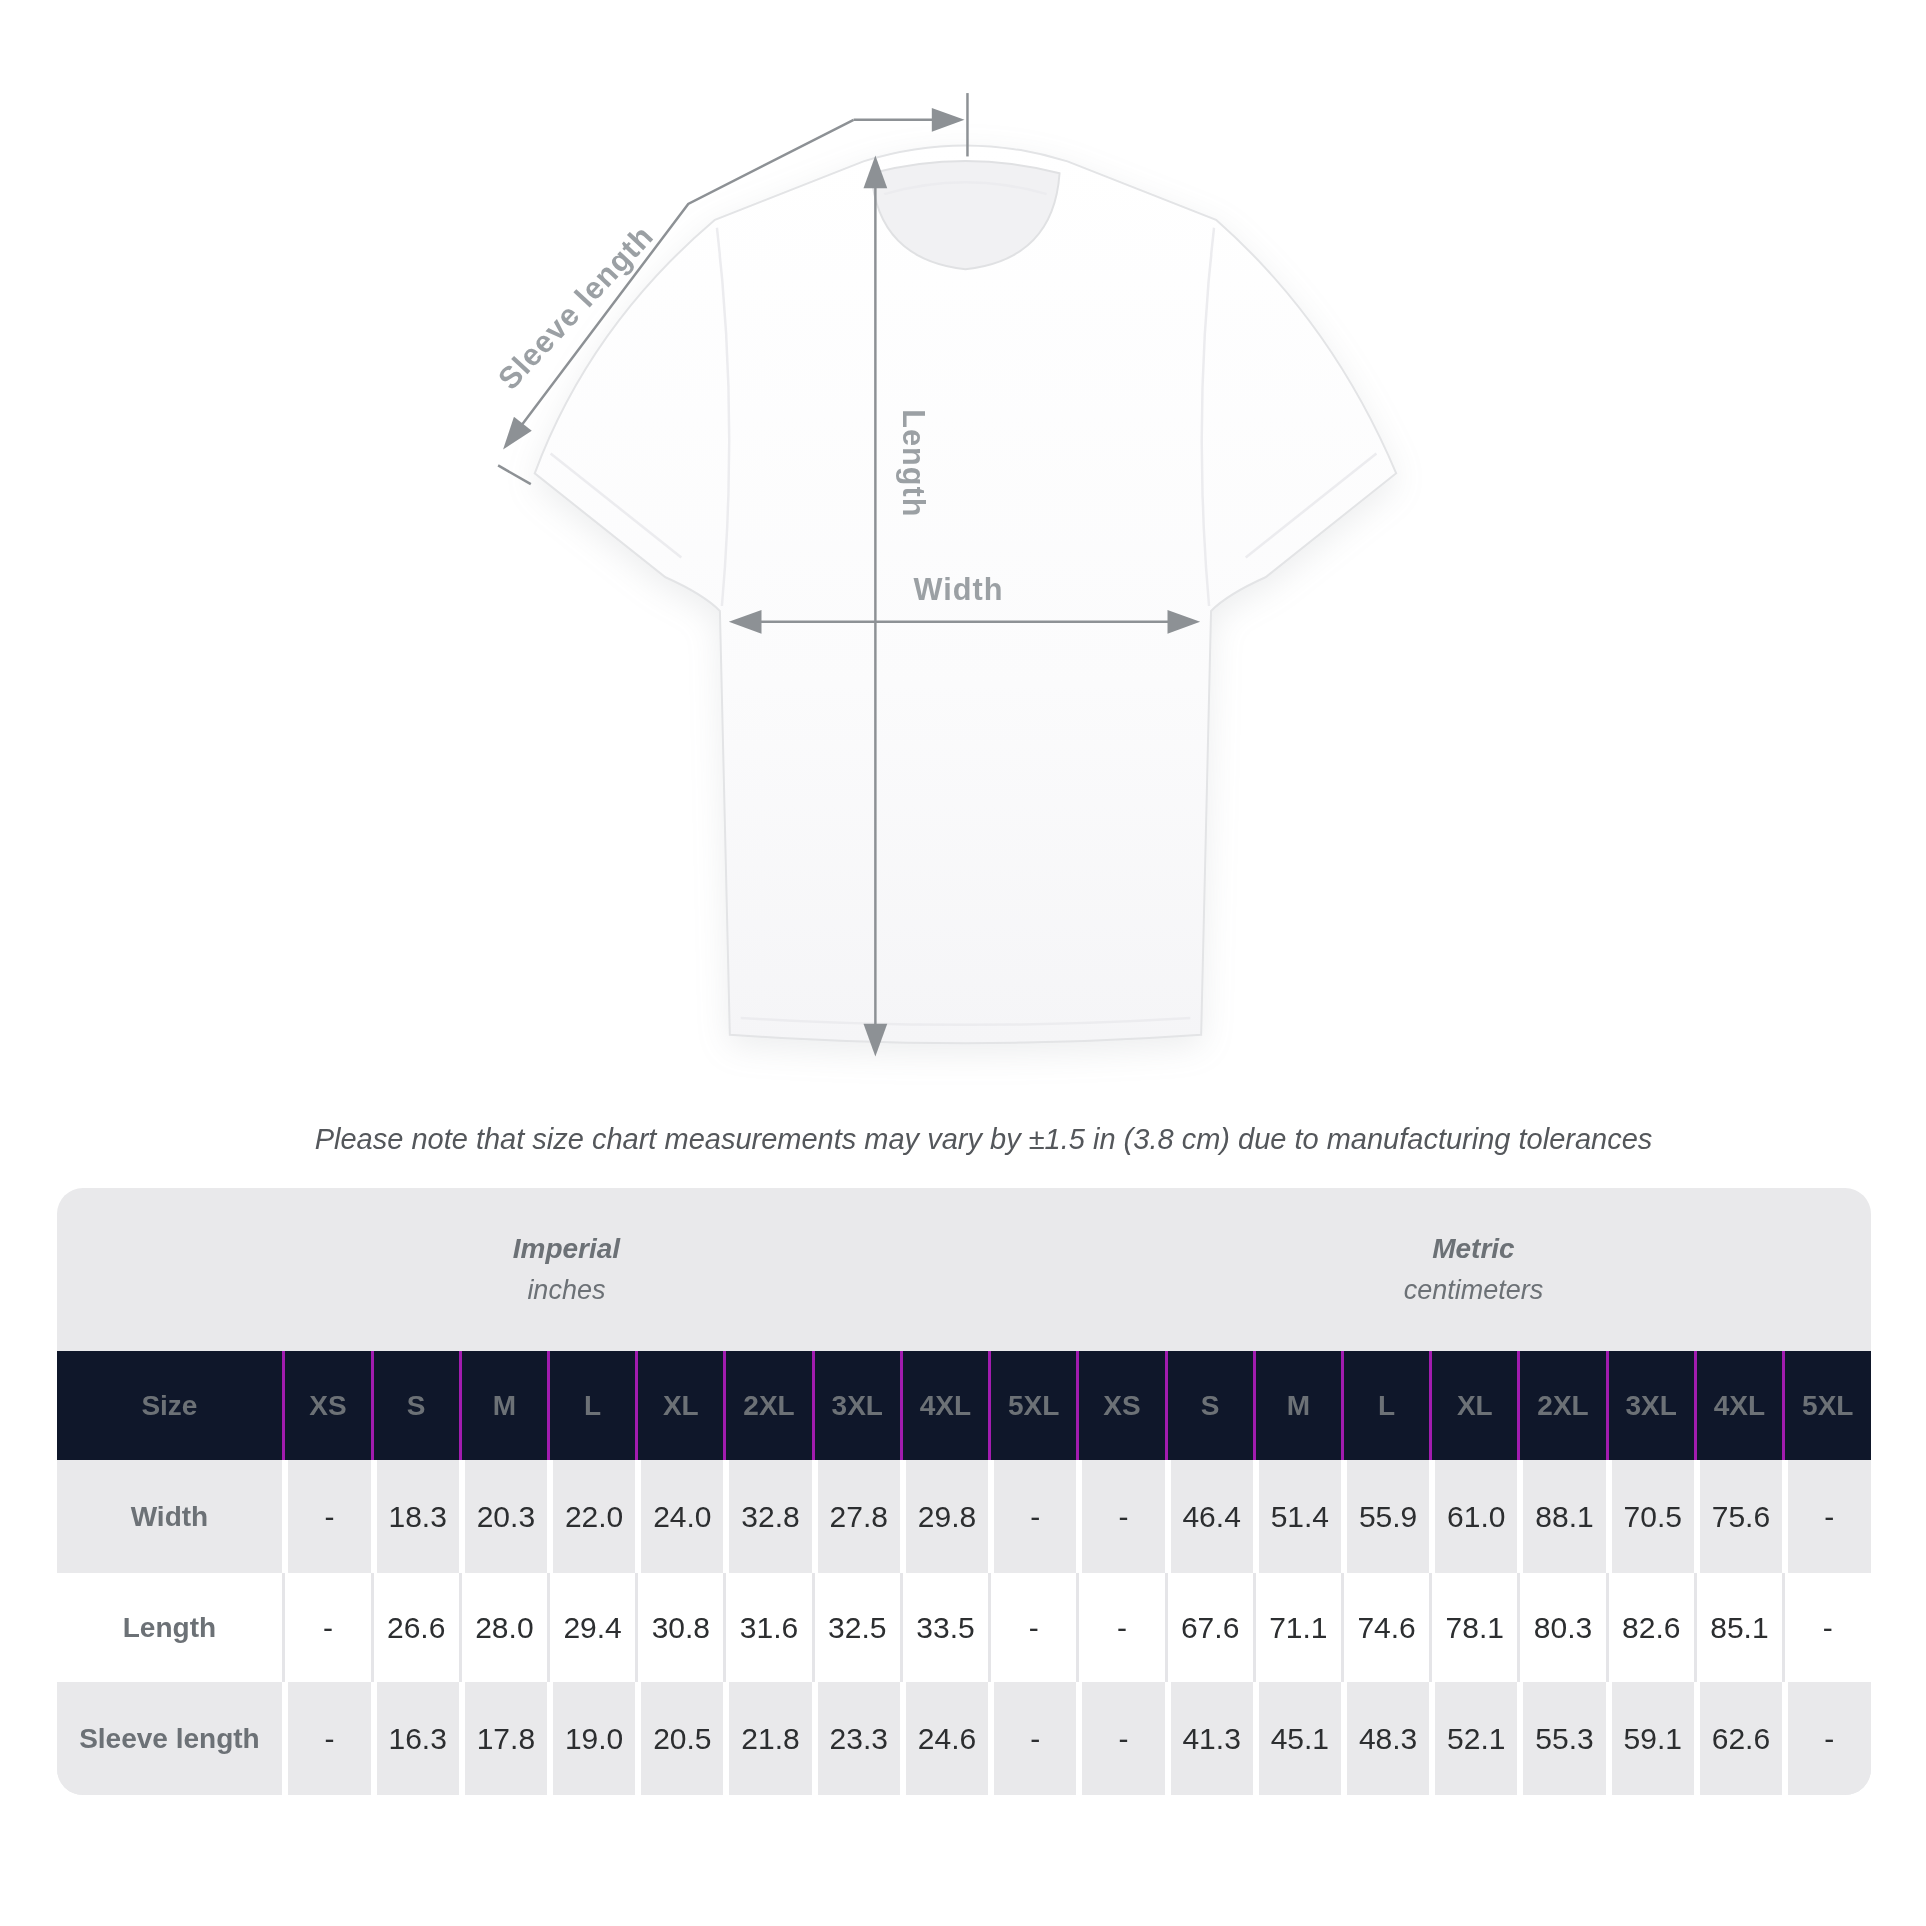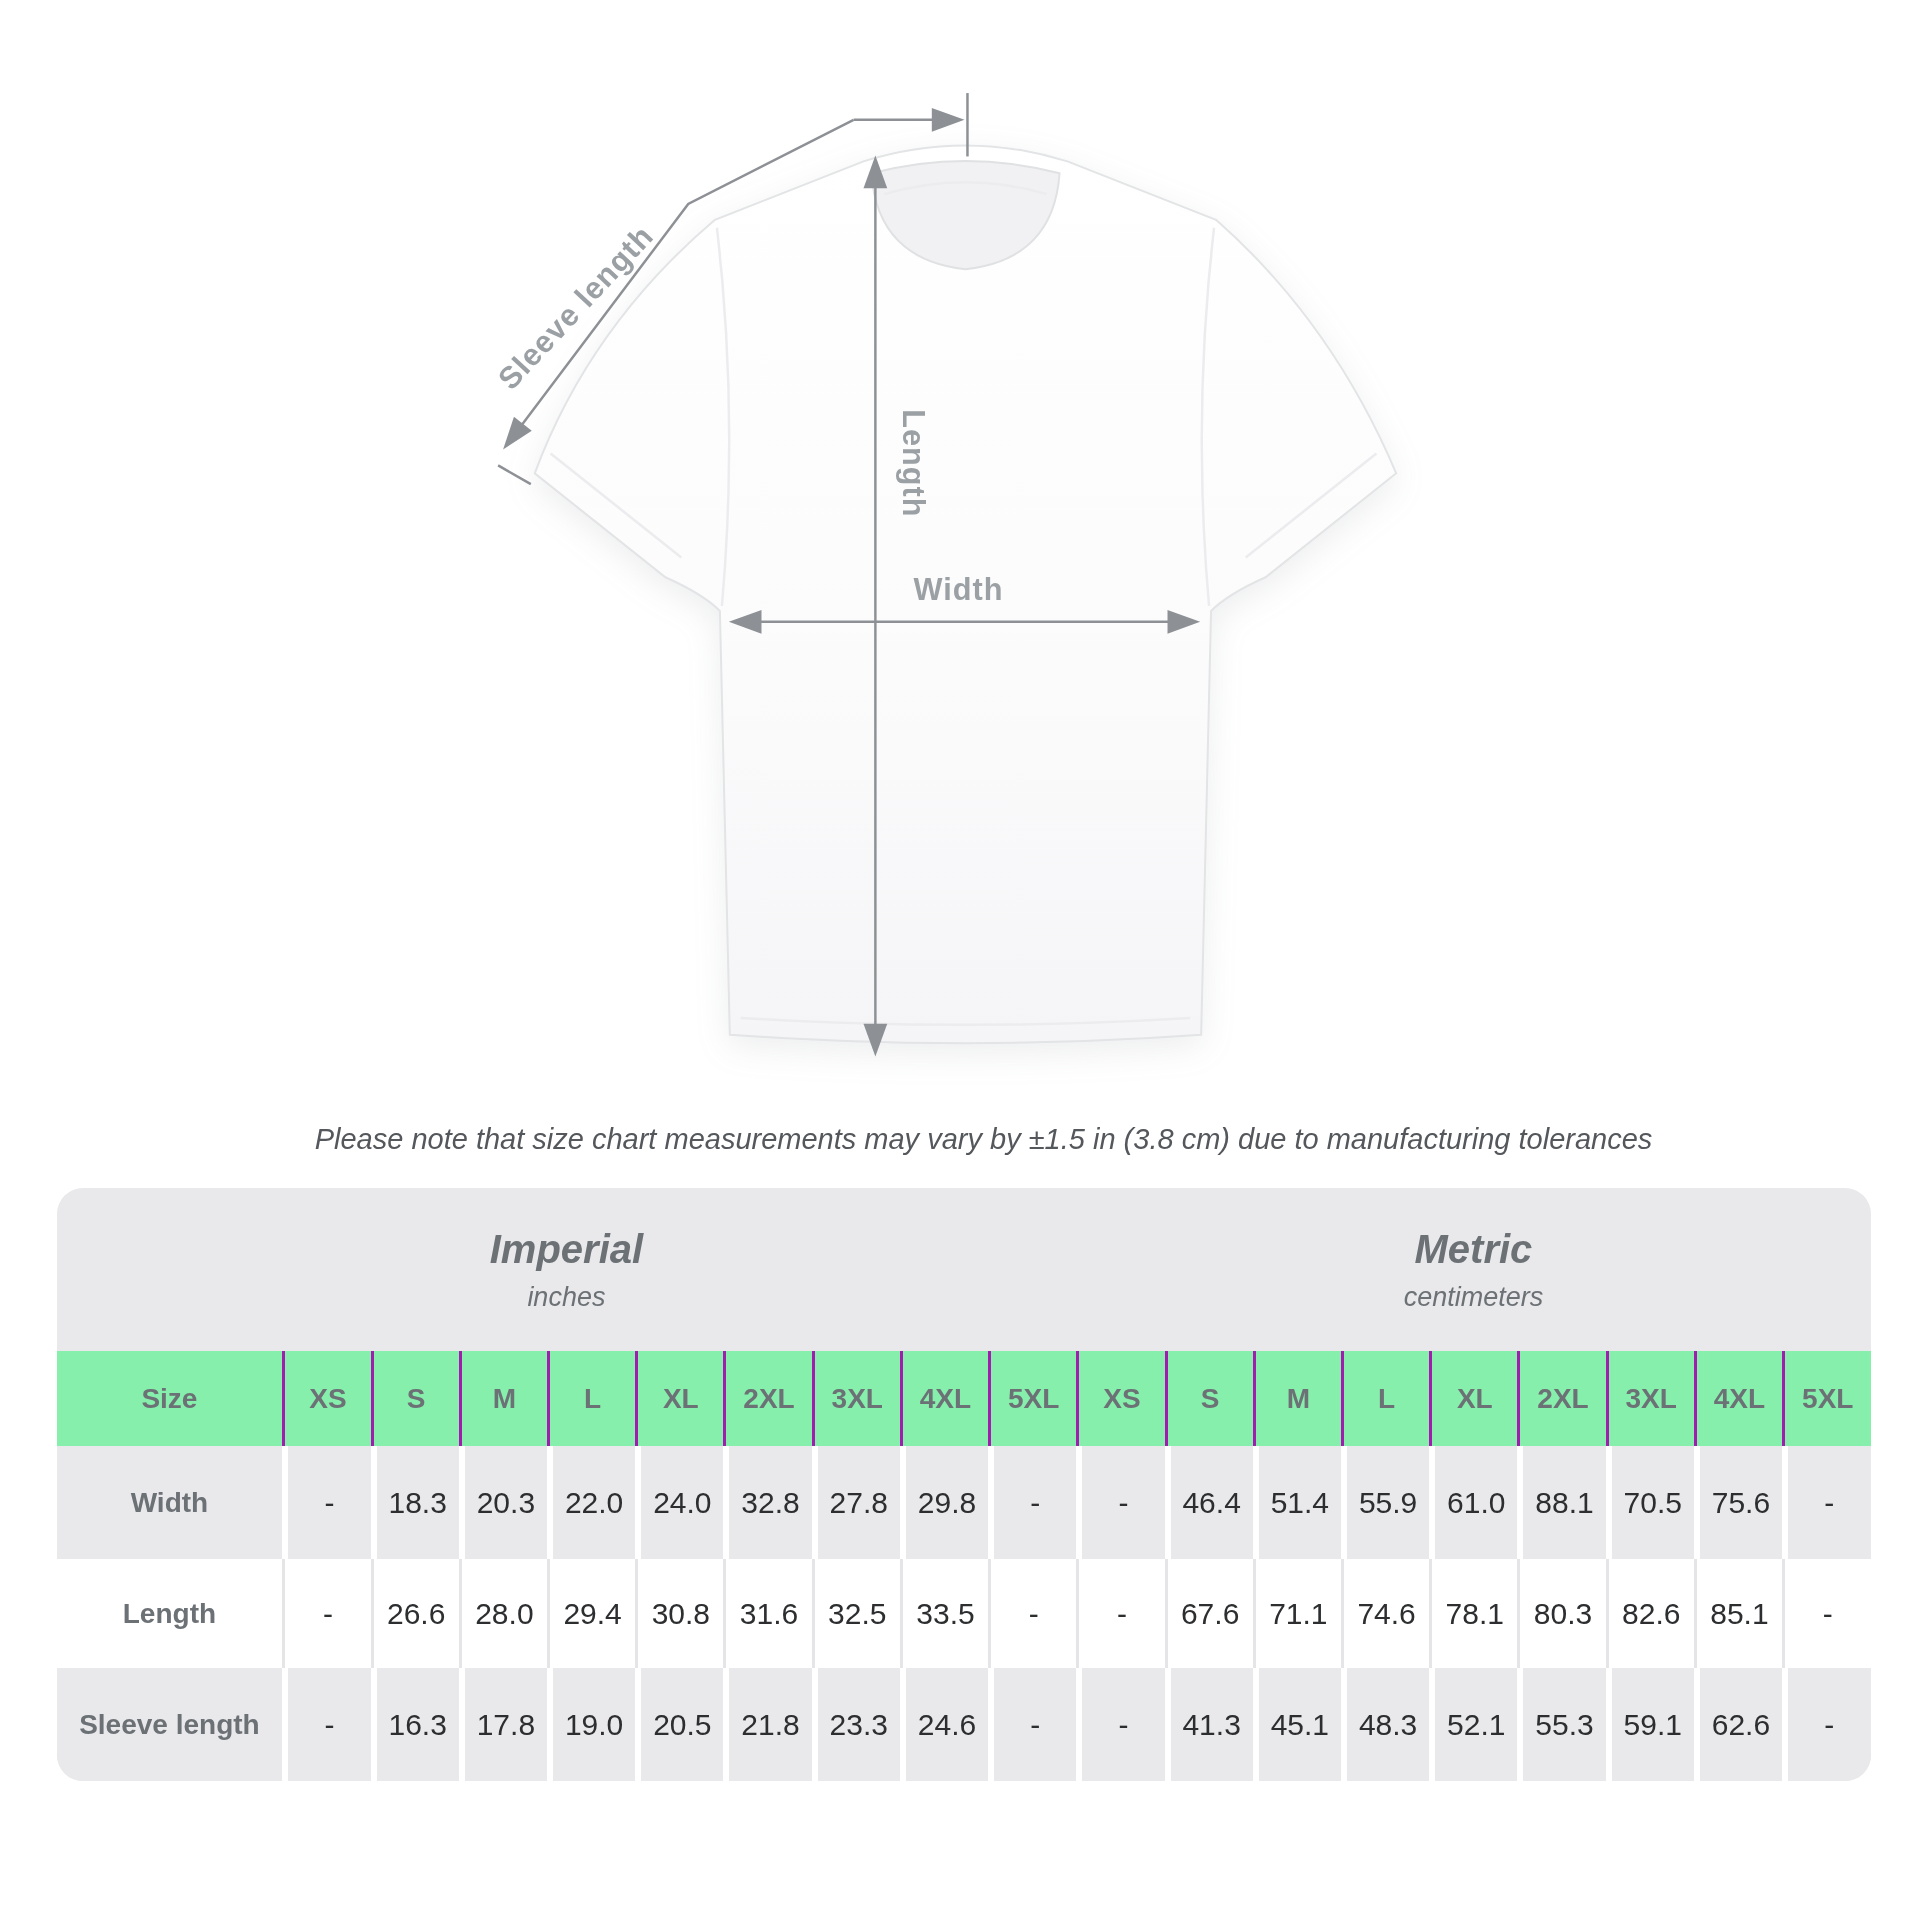--- a/index.html
+++ b/index.html
@@ -58,24 +58,24 @@
   }
   table.size-table {
     width: 100%;
     border-collapse: separate;
     border-spacing: 0;
     table-layout: fixed;
   }
   .size-table td, .size-table th { padding: 0; text-align: center; vertical-align: middle; }
 
   .group-row td { height: 163px; background: transparent; }
-  .group-label { font-size: 40px; font-weight: bold; font-style: italic; color: #6c7176; }
+  .group-label { font-size: 28px; font-weight: bold; font-style: italic; color: #6c7176; }
   .group-unit  { font-size: 27px; font-style: italic; color: #6c7176; margin-top: 10px; }
 
-  .size-head th { height: 95px; background: #86efac; font-size: 28px; font-weight: bold; color: #6c7176; }
+  .size-head th { height: 109px; background: #0f172a; font-size: 28px; font-weight: bold; color: #6c7176; }
   .size-head th:not(:first-child) { border-left: 3px solid #a21caf; }
 
   .data-gray th, .data-gray td { height: 113px; background: #e9e9eb; }
   .data-gray th:not(:first-child), .data-gray td:not(:first-child) { border-left: 6px solid #ffffff; }
 
   .data-white th, .data-white td { height: 109px; background: #ffffff; }
   .data-white th:not(:first-child), .data-white td:not(:first-child) { border-left: 3px solid #e5e5e8; }
 
   .label-cell { font-size: 28px; font-weight: bold; color: #6c7176; }
   .value-cell { font-size: 30px; font-weight: normal; color: #2c2e30; }

